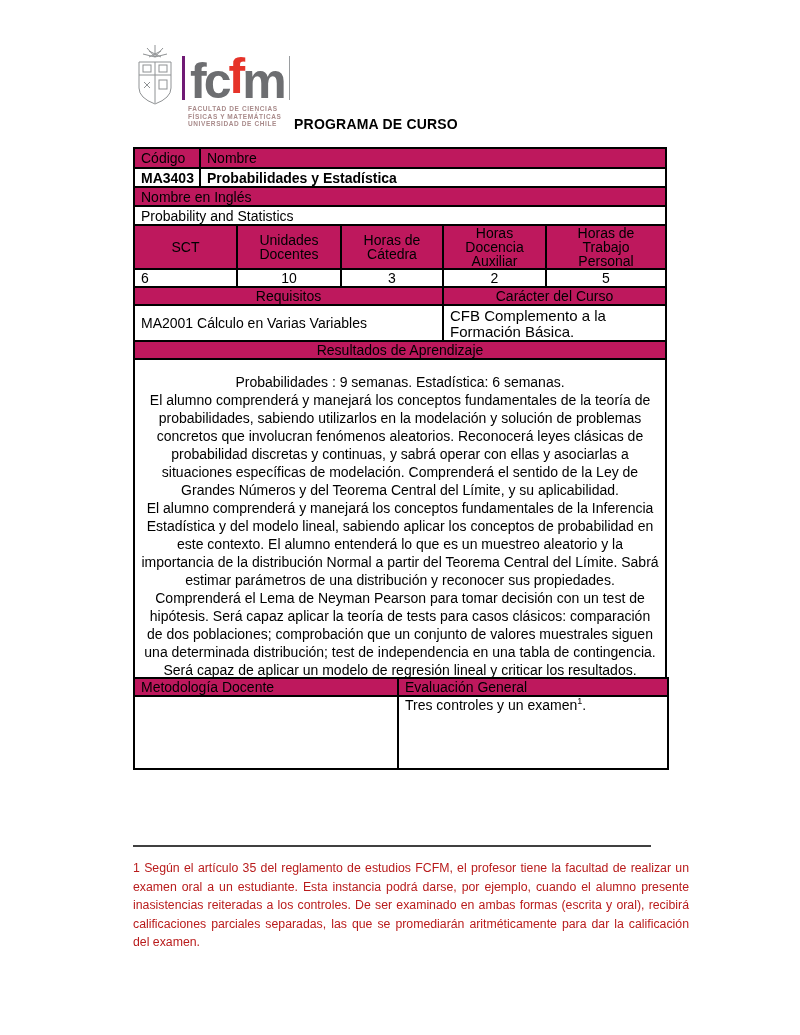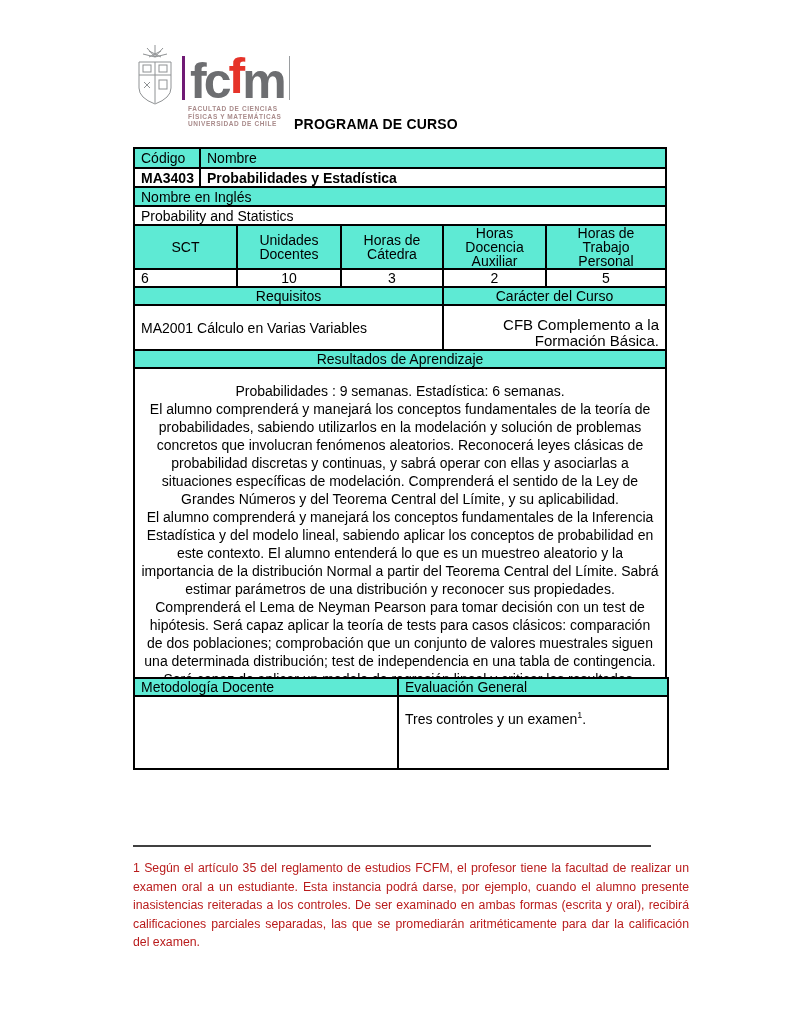--- a/index.html
+++ b/index.html
@@ -35,37 +35,37 @@
     position:absolute; top:116px; left:0; width:752px; text-align:center;
     font-size:14px; font-weight:bold; letter-spacing:0.2px;
   }
 
   
   .main-wrap { position:absolute; left:133px; top:147px; width:534px; }
   .met-wrap  { position:absolute; left:133px; top:677px; width:536px; }
   table { border-collapse:collapse; table-layout:fixed; width:100%; }
   table + table { margin-top:-2px; }
   td { border:2px solid #000; font-size:14px; padding:0 6px; overflow:hidden; }
-  .gray { background:#5eead4; }
+  .gray { background:#be185d; }
   .c { text-align:center; }
   .b { font-weight:bold; }
   .top { vertical-align:top; }
   .h20 td { height:20px; }
   .h19 td { height:19px; }
   .h29 td { height:29px; line-height:14px; text-align:center; }
   .h18 td { height:18px; }
   .h35 td { height:35px; }
-  .cfb { font-size:15px; line-height:16px; padding-top:11px;text-align:right; }
+  .cfb { font-size:15px; line-height:16px; padding-top:2px; }
   .results-cell {
     height:303px; vertical-align:top; text-align:center;
     padding:13px 6px 0 6px; line-height:18px;
   }
   .met-label td { height:18px; }
   .met-body td { height:73px; }
-  .eval-val { line-height:17px; padding-top:14px; }
+  .eval-val { line-height:17px; padding-top:0; }
   sup { font-size:9px; vertical-align:super; line-height:0; }
 
   
   .footnote { position:absolute; left:133px; top:845px; width:556px; }
   .fn-rule { width:518px; border-top:2px solid #404040; }
   .fn-text {
     margin-top:12px; font-size:12.3px; line-height:18.5px;
     text-align:justify; color:#b91c1c;
   }
 </style>

